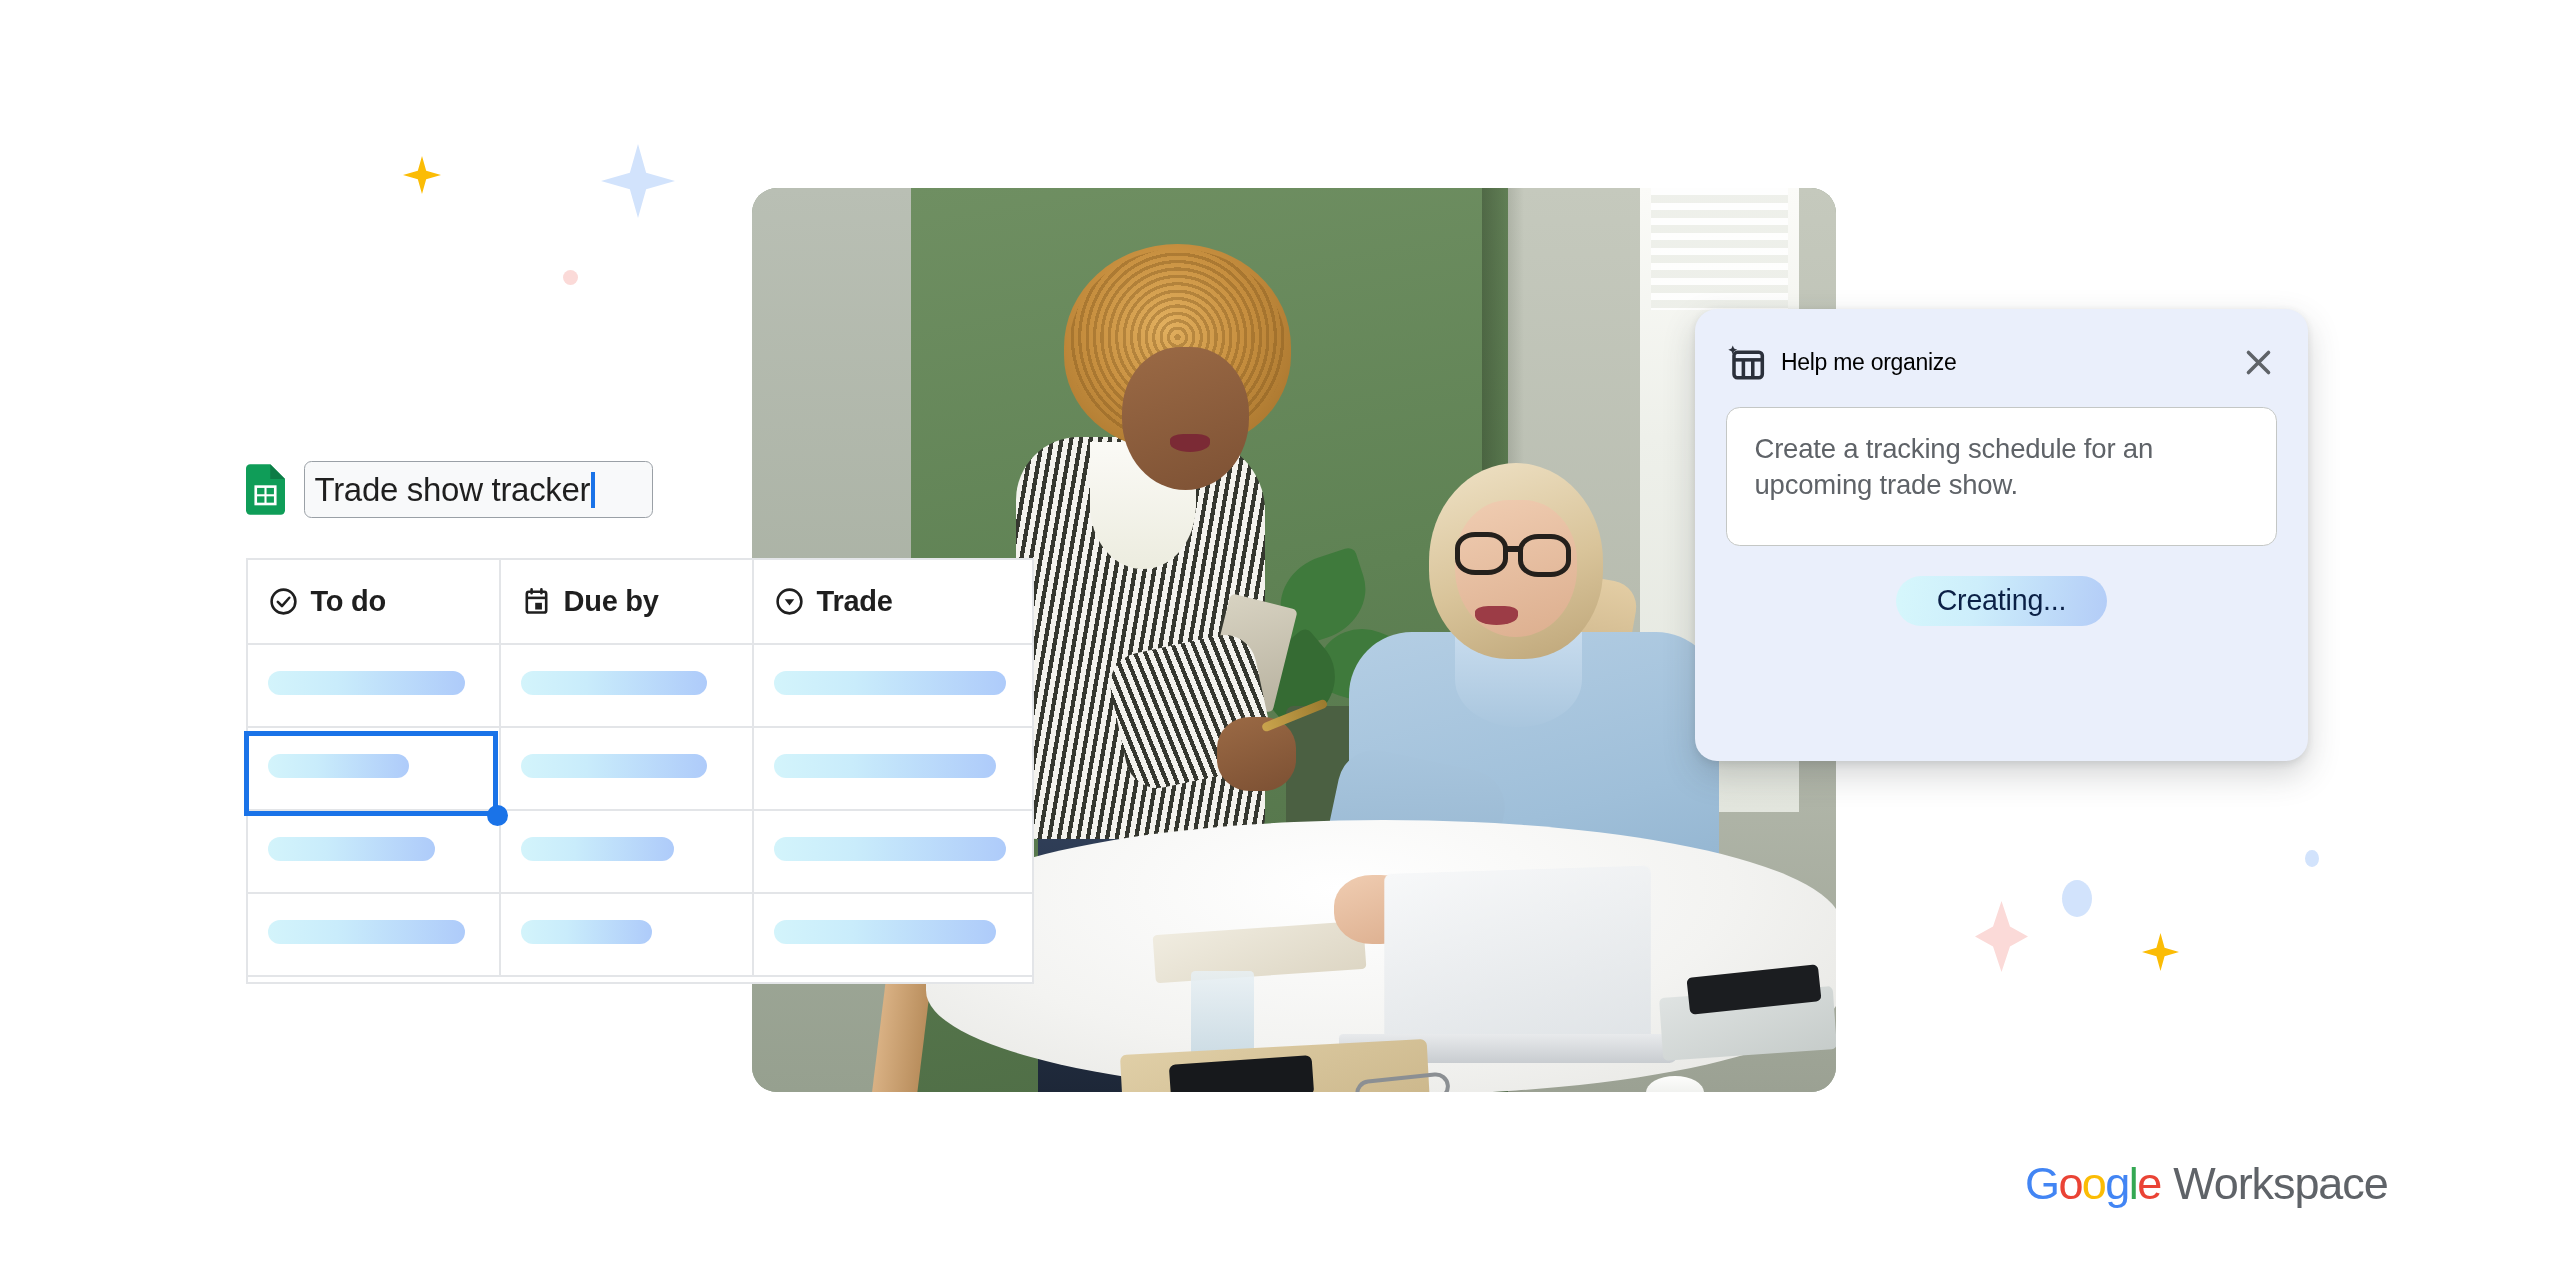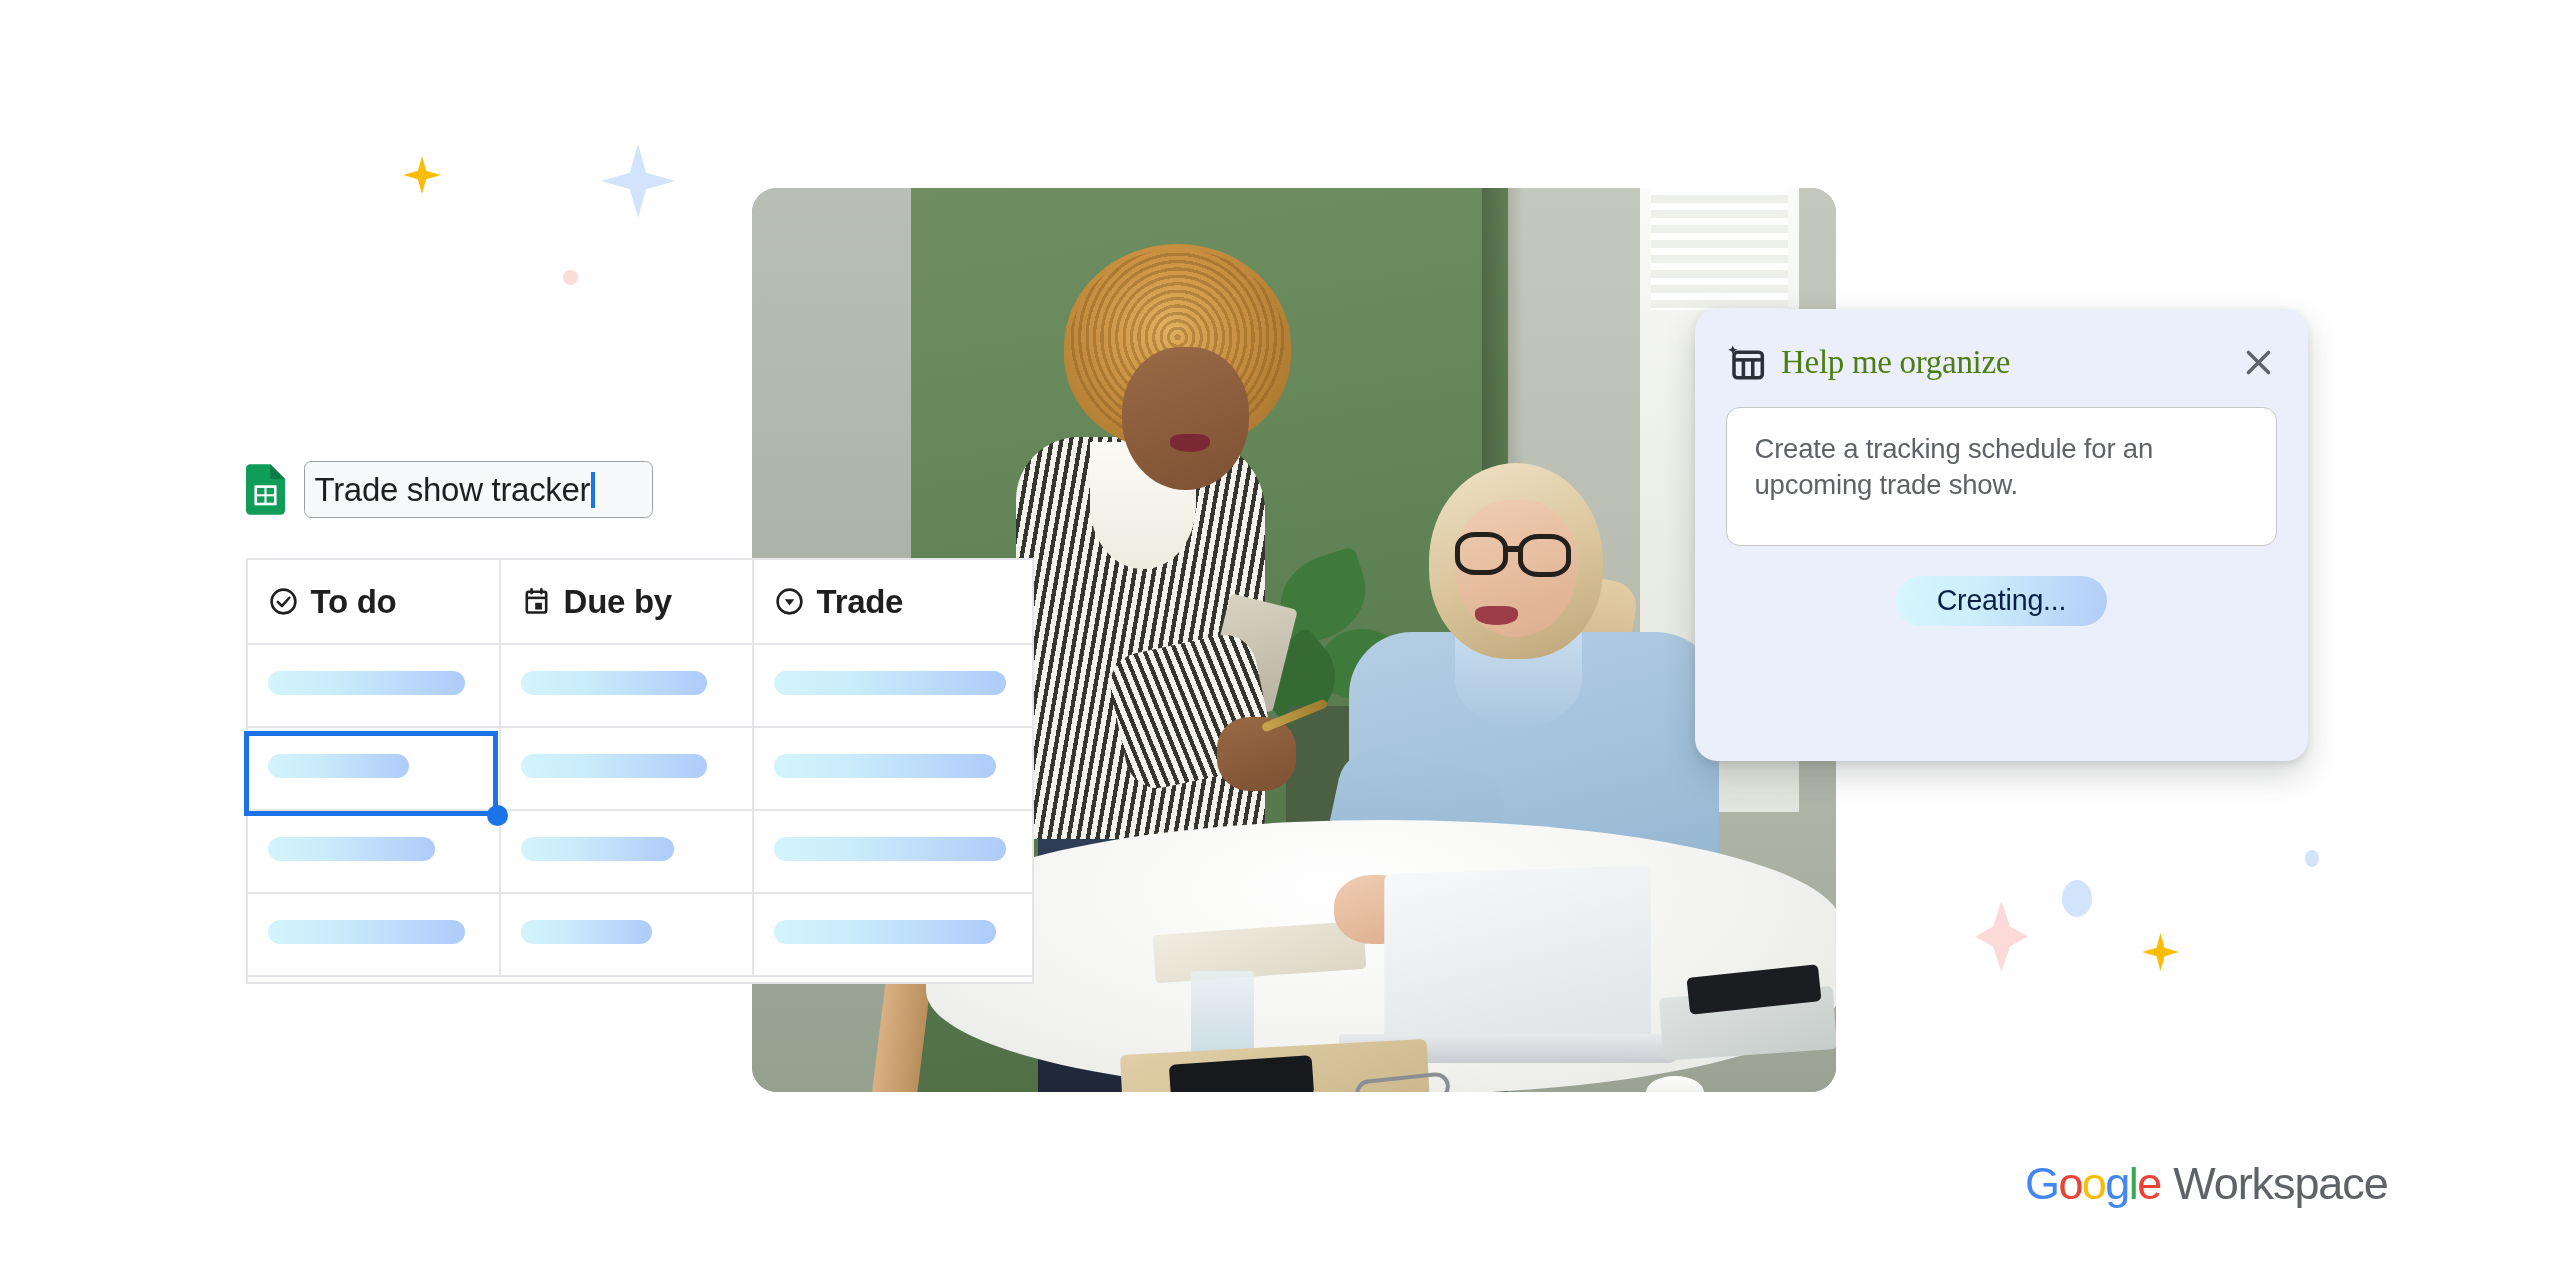--- a/index.html
+++ b/index.html
@@ -207,21 +207,21 @@
     border: 2.1px solid #e3e5e8;
     display: grid;
     grid-template-columns: 253px 253px 278px;
     grid-template-rows: 85px 83px 83px 83px 83px;
   }
   .cell { border-right: 2.1px solid #e3e5e8; border-bottom: 2.1px solid #e3e5e8; position: relative; }
   .cell:nth-child(3n) { border-right: none; }
   .hcell {
     display: flex; align-items: center; gap: 11.6px;
     padding-left: 20px;
-    font-size: 33px; font-weight: 700; color: #1f1f1f; letter-spacing: -0.3px;
+    font-size: 29px; font-weight: 700; color: #1f1f1f; letter-spacing: -0.3px;
   }
   .hicon { width: 31px; height: 31px; flex: 0 0 31px; }
   .bar {
     position: absolute;
     left: 20px; top: 26.4px;
     height: 24px;
     border-radius: 13.7px;
     background: linear-gradient(90deg,#d3f4fb 0%,#c9ecfb 35%,#aecbfa 100%);
   }
   .bar.w1 { width: 197px; }
@@ -257,21 +257,21 @@
     width: 613px;
     height: 452px;
     background: #eaeffb;
     border-radius: 22px;
     box-shadow: 0 13.7px 32px rgba(60,64,67,.22), 0 2.1px 7.4px rgba(60,64,67,.12);
     padding: 28.6px 31px;
   }
   #panel-header { display: flex; align-items: center; height: 49px; }
   #panel-title-icon { width: 40px; height: 38px; margin-right: 15px; flex: 0 0 40px; }
   #panel-title {
-    font-size: 33px; color: #4d7c0f; letter-spacing: -0.3px; flex: 1 1 auto; font-family: Liberation Serif, serif;
+    font-size: 23px; color: #000000; letter-spacing: -0.3px; flex: 1 1 auto;
   }
   #panel-close { width: 37px; height: 37px; flex: 0 0 37px; cursor: pointer; }
 
   #prompt-box {
     margin-top: 20px;
     height: 139px;
     background: #ffffff;
     border: 1.6px solid #c4c7c5;
     border-radius: 13.7px;
     padding: 23px 27.5px;

